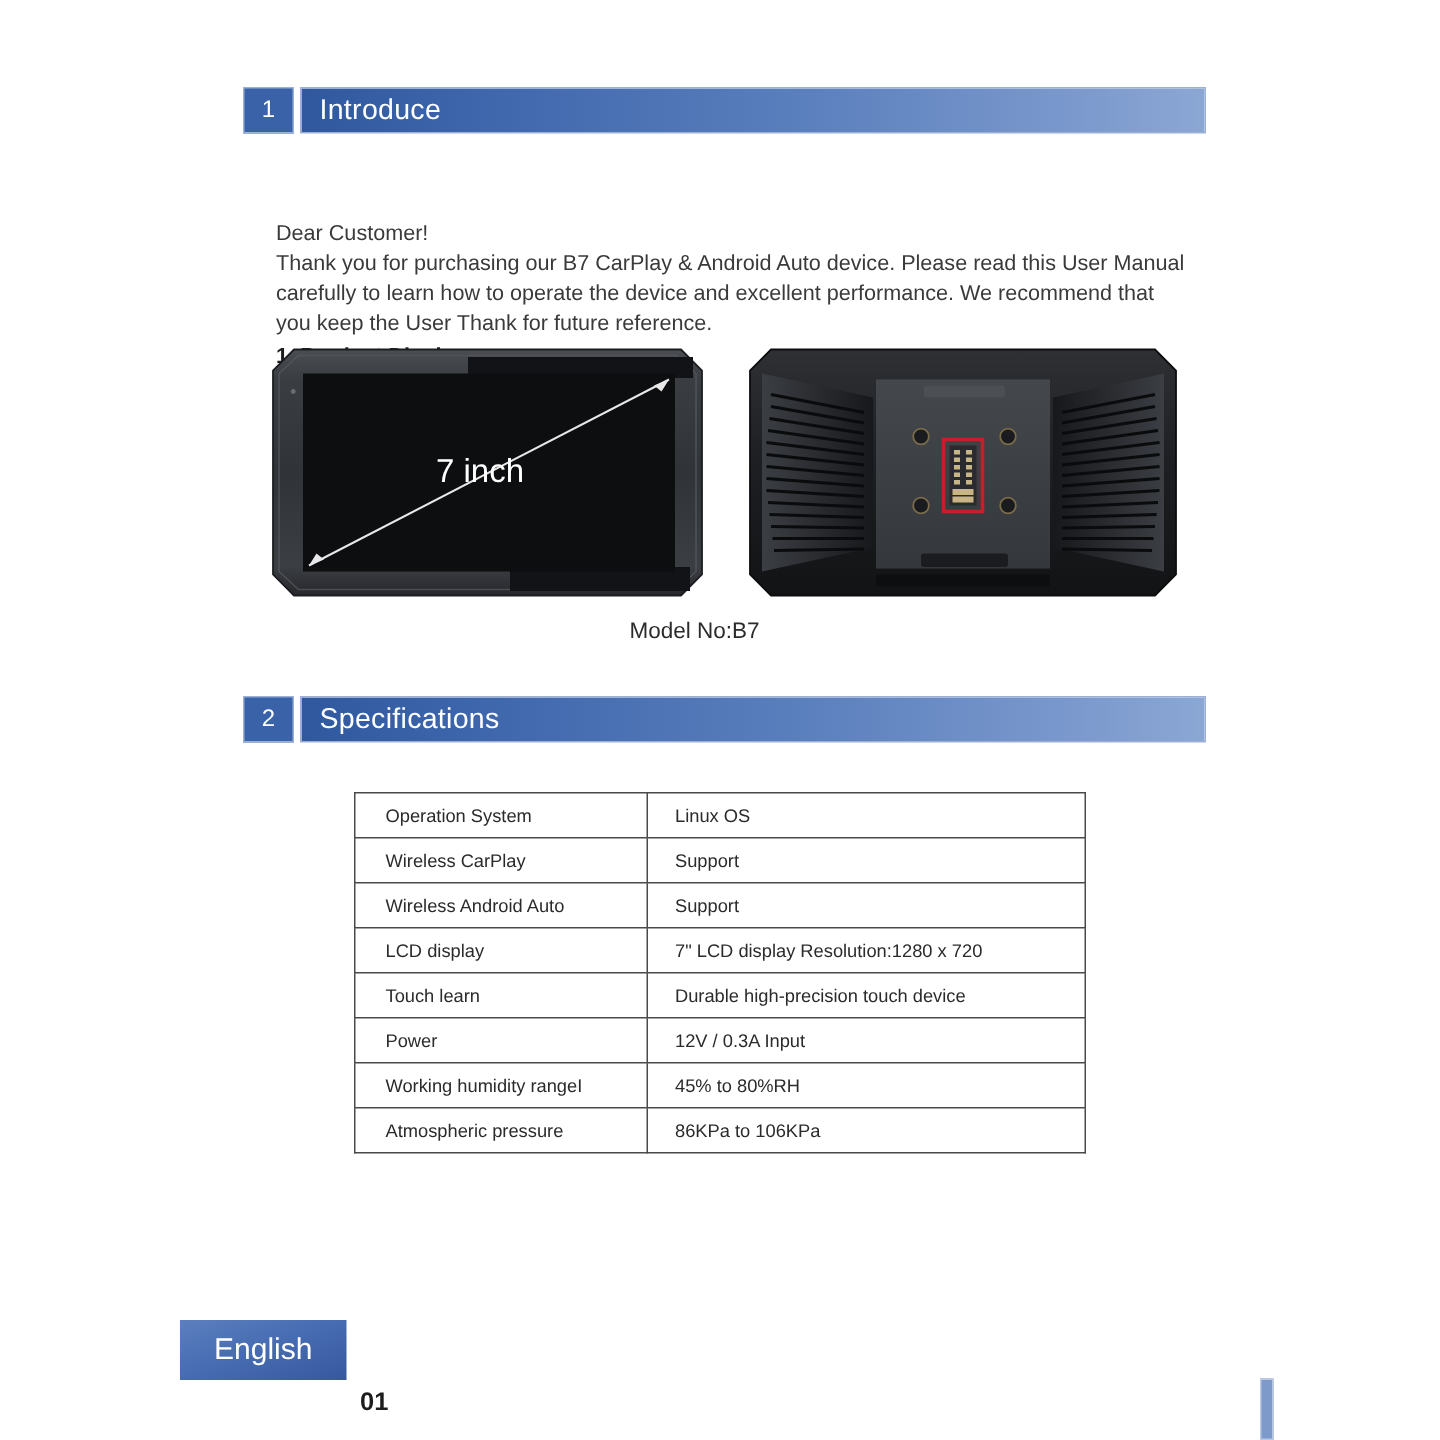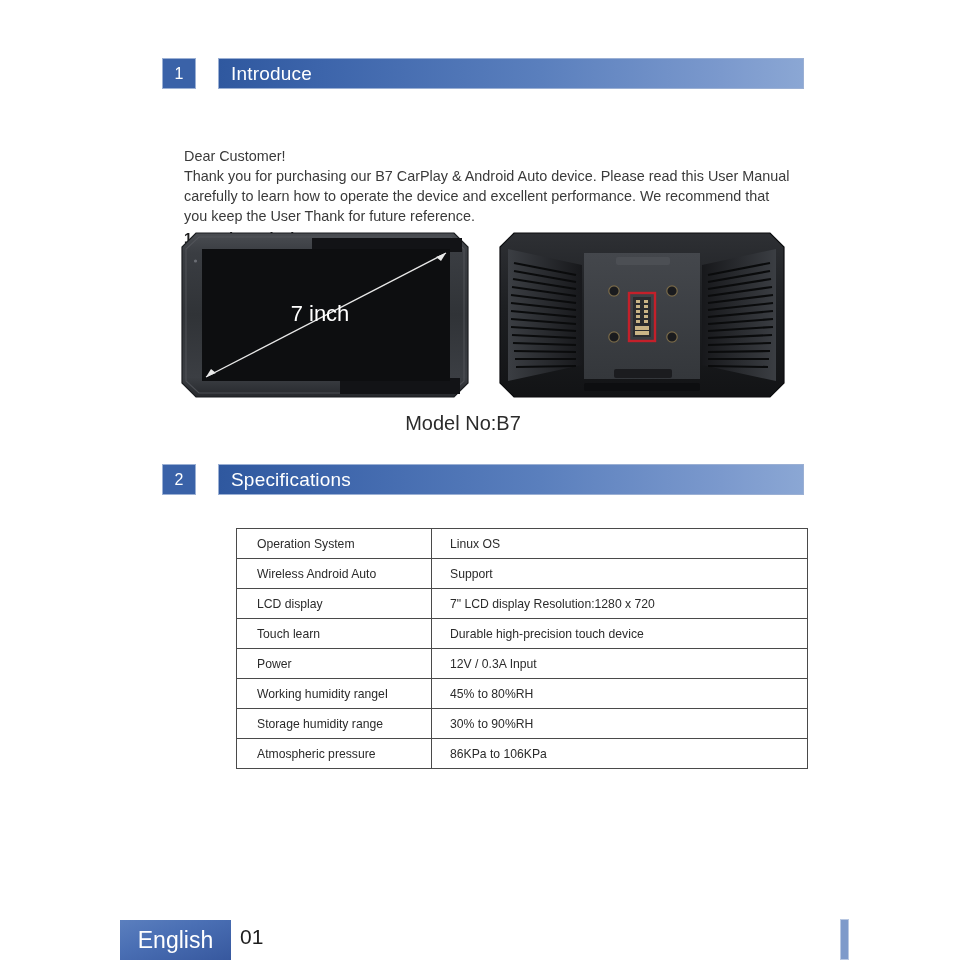--- a/index.html
+++ b/index.html
@@ -36,21 +36,21 @@
     box-sizing: border-box;
     display: flex;
     align-items: center;
     justify-content: center;
     color: #ffffff;
     font-size: 16px;
     line-height: 1;
   }
   .section-bar {
     flex: 1;
-    margin-left: 22px;
+    margin-left: 4px;
     background: linear-gradient(to right, #2f589f 0%, #3d65ab 18%, #5a7fbd 55%, #7b99cd 86%, #8ba7d4 100%);
     border: 1px solid #9bb0d4;
     box-sizing: border-box;
     display: flex;
     align-items: center;
     padding-left: 12px;
     color: #ffffff;
     font-size: 19px;
     letter-spacing: .2px;
   }
@@ -95,71 +95,72 @@
     top: 231px;
     width: 288px;
     height: 168px;
   }
 
   .model-caption {
     position: absolute;
     left: 0; right: 0;
     top: 412px;
     text-align: center;
-    font-size: 20px;
+    font-size: 15px;
     color: #2b2b2b;
     margin-left: 32px;
   }
   .model-caption-inner {
     display: inline-block;
     margin-left: -66px;
   }
 
   
   .spec-table {
     position: absolute;
     left: 236px;
     top: 528px;
-    width: 572px;
+    width: 488px;
     border-collapse: collapse;
     font-size: 12.2px;
     color: #2b2b2b;
   }
   .spec-table td {
     border: 1px solid #4a4a4a;
     padding: 0 0 0 20px;
     height: 29px;
     vertical-align: middle;
     line-height: 16px;
   }
   .spec-table td.col-label { width: 174px; }
   .spec-table td.col-value { padding-left: 18px; }
   .spec-table tr.tall td { height: 36px; }
   .val-2 { display: block; }
 
   
   .footer-badge {
     position: absolute;
     left: 120px;
-    top: 920px;
+    top: 880px;
     width: 111px;
     height: 40px;
     background: linear-gradient(to bottom right, #5b7fbe 0%, #4a6fb4 40%, #37589e 100%);
     display: flex;
     align-items: center;
     justify-content: center;
     color: #ffffff;
-    font-size: 23px;
+    font-size: 20px;
   }
   .footer-page {
     position: absolute;
     left: 240px;
     top: 925px;
-    font-size: 21px;
+    font-size: 17px;
     color: #1d1d1d;
+    font-weight: bold;
   }
   .footer-rule {
     position: absolute;
     left: 840px;
     top: 919px;
     width: 9px;
     height: 41px;
     background: #7e9aca;
     border: 1px solid #b9c8e2;
     box-sizing: border-box;
@@ -324,42 +325,42 @@
     <div class="section-bar">Specifications</div>
   </div>
 
   <table class="spec-table">
     <tbody>
       <tr>
         <td class="col-label">Operation System</td>
         <td class="col-value">Linux OS</td>
       </tr>
       <tr>
+        <td class="col-label">Wireless CarPlay</td>
+        <td class="col-value">Support</td>
+      </tr>
+      <tr>
         <td class="col-label">Wireless  Android Auto</td>
         <td class="col-value">Support</td>
       </tr>
       <tr>
         <td class="col-label">LCD display</td>
         <td class="col-value">7" LCD display   Resolution:1280 x 720</td>
       </tr>
       <tr>
         <td class="col-label">Touch learn</td>
         <td class="col-value">Durable high-precision touch device</td>
       </tr>
       <tr>
         <td class="col-label">Power</td>
         <td class="col-value">12V / 0.3A Input</td>
       </tr>
       <tr>
         <td class="col-label">Working humidity rangeI</td>
         <td class="col-value">45% to 80%RH</td>
-      </tr>
-      <tr>
-        <td class="col-label">Storage humidity range</td>
-        <td class="col-value">30% to 90%RH</td>
       </tr>
       <tr>
         <td class="col-label">Atmospheric pressure</td>
         <td class="col-value">86KPa to 106KPa</td>
       </tr>
     </tbody>
   </table>
 
   <div class="footer-badge">English</div>
   <div class="footer-page">01</div>

